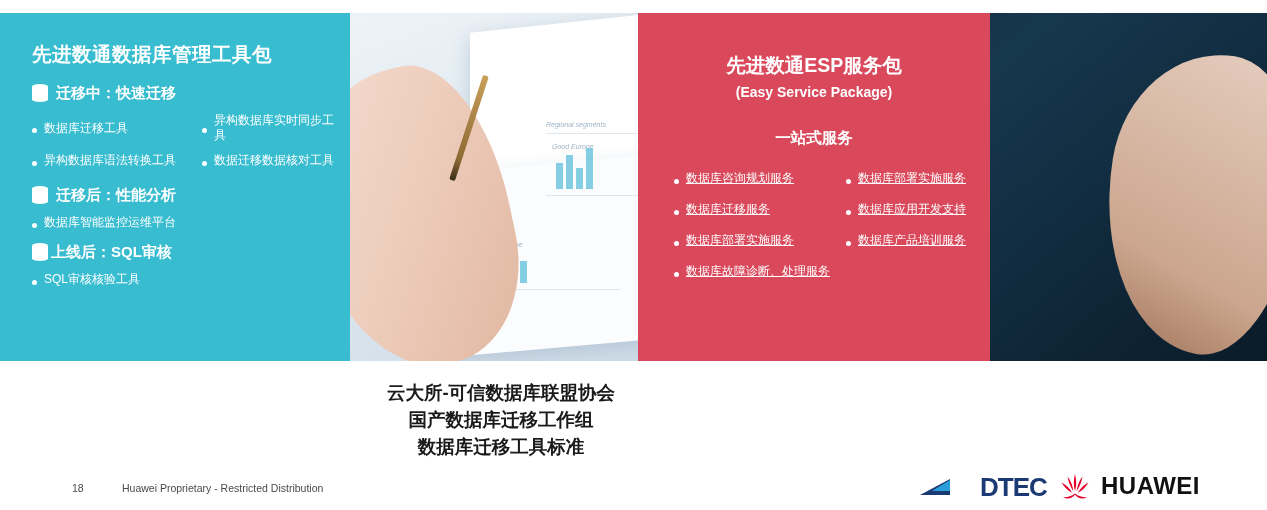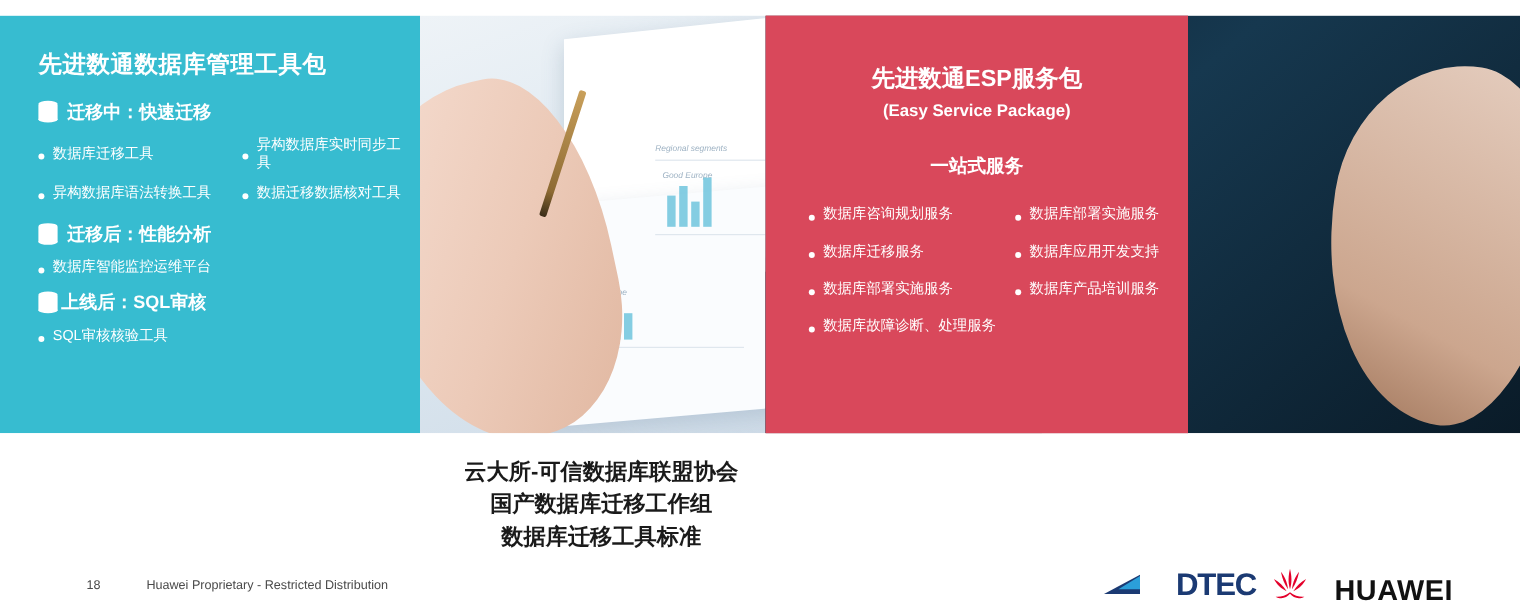--- a/index.html
+++ b/index.html
@@ -229,21 +229,21 @@
     font-weight: bold;
     margin-top: 28px;
   }
   .red-bullets {
     margin: 22px 0 0 18px;
     display: grid;
     grid-template-columns: 172px 1fr;
     row-gap: 16px;
     text-align: left;
   }
-  .red-bullets .bullet { font-size: 12px; }
+  .red-bullets .bullet { font-size: 12px; text-decoration: underline; }
   .red-bullets .bullet .dot { background:#ffffff; }
   .span2 { grid-column: 1 / span 2; }
 
   
   .caption {
     position: absolute;
     left: 0;
     top: 380px;
     width: 1002px;
     text-align: center;
@@ -286,22 +286,22 @@
     font-size: 26px;
     font-weight: bold;
     color: #1b3a73;
     letter-spacing: -1px;
   }
   .logo-huawei {
     position: absolute;
     left: 1058px;
     top: 472px;
     display: flex;
-    align-items: flex-end;
-    gap: 20px;
+    align-items: flex-start;
+    gap: 9px;
   }
   .huawei-text {
     font-size: 24px;
     font-weight: bold;
     color: #111111;
     letter-spacing: .5px;
   }
 </style>
 </head>
 <body>

